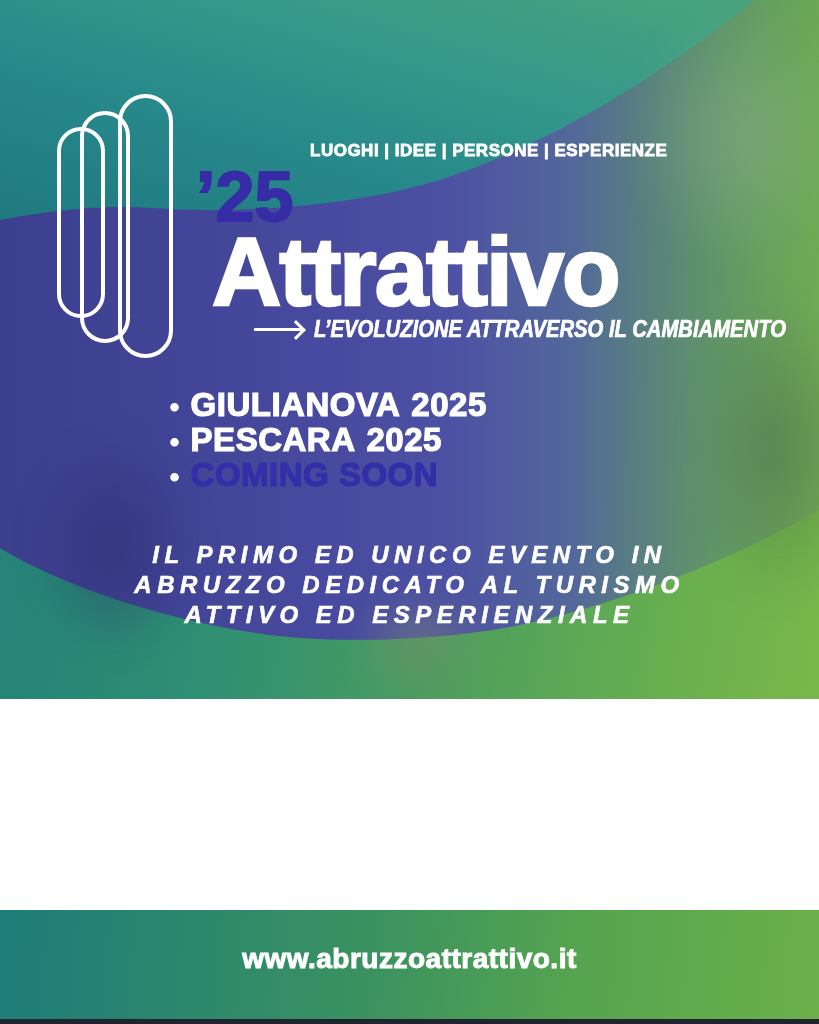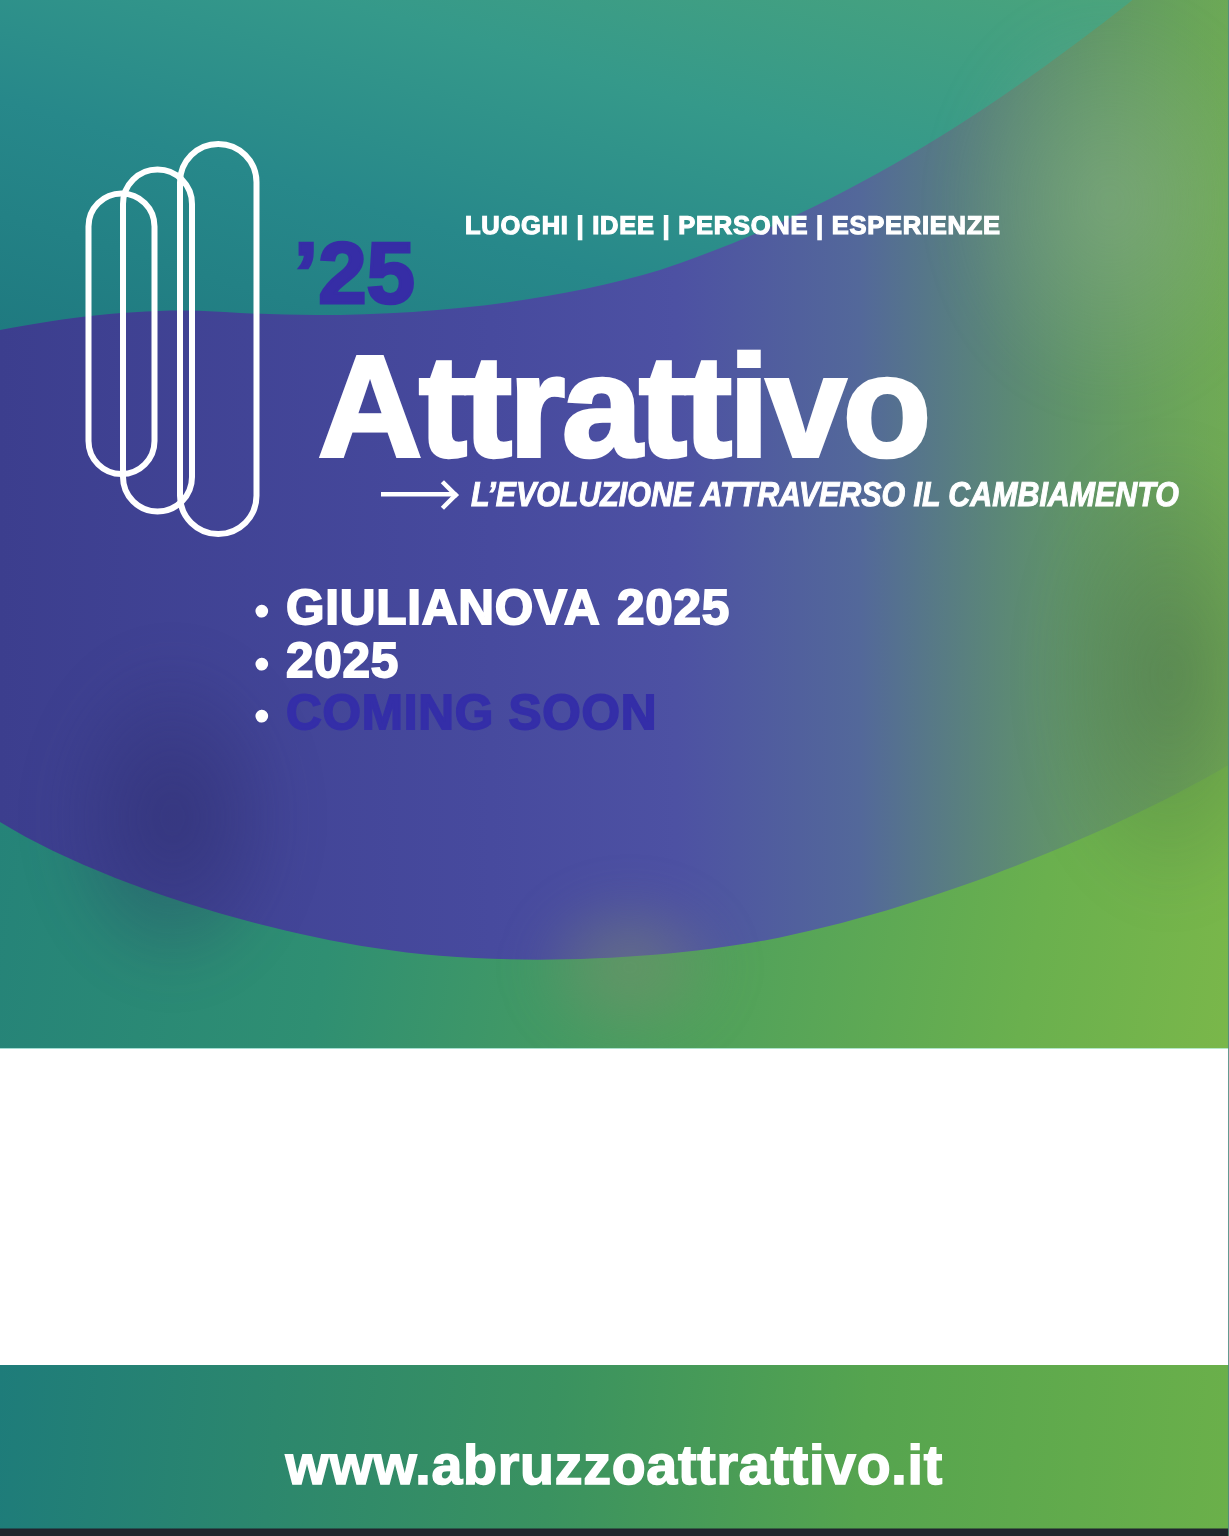--- a/index.html
+++ b/index.html
@@ -21,21 +21,21 @@
   .cap1{left:57px;top:127px;width:48px;height:191px;}
   .cap2{left:80px;top:111px;width:50px;height:232px;}
   .cap3{left:118px;top:94px;width:55px;height:264px;}
 
   
   .kicker{position:absolute;left:310px;top:141px;color:#fff;font-size:17px;font-weight:bold;
           letter-spacing:.5px;-webkit-text-stroke:.8px #fff;white-space:nowrap;}
   .title-row{position:absolute;left:196px;top:140px;display:flex;align-items:flex-start;gap:12px;}
   .title-main{color:#fff;font-size:96px;line-height:96px;font-weight:bold;letter-spacing:-2px;
               -webkit-text-stroke:2.5px #fff;white-space:nowrap;}
-  .title-year{color:#362da6;font-size:58px;line-height:86px;font-weight:bold;
+  .title-year{color:#362da6;font-size:70px;line-height:86px;font-weight:bold;margin-top:14px;
               -webkit-text-stroke:2px #362da6;white-space:nowrap;}
   .title-line2{position:absolute;left:196px;top:224px;margin-left:16px;}
 
   .subtitle-row{position:absolute;left:254px;top:316px;display:flex;align-items:center;gap:12px;}
   .arrow{position:relative;width:48px;height:3px;background:#fff;flex:none;}
   .arrow::after{content:"";position:absolute;right:-1px;top:-5px;width:11px;height:11px;
                 border-top:3px solid #fff;border-right:3px solid #fff;transform:rotate(45deg);}
   .subtitle{color:#fff;font-size:23px;font-weight:bold;font-style:italic;white-space:nowrap;
             transform:scaleX(.88);transform-origin:left center;-webkit-text-stroke:.7px #fff;}
 
@@ -52,21 +52,21 @@
   .claim{position:absolute;left:0;top:540px;width:819px;text-align:center;color:#fff;
          font-size:24px;line-height:30px;font-weight:bold;font-style:italic;letter-spacing:5.5px;
          -webkit-text-stroke:.6px #fff;}
 
   
   .panel{position:absolute;left:0;top:699px;width:819px;height:211px;background:#ffffff;}
 
   
   .footer{position:absolute;left:0;top:910px;width:819px;height:114px;
           background:linear-gradient(95deg,#1e7c7a 0%,#3a9260 45%,#55a44f 70%,#6bb04a 100%);}
-  .site{padding-top:46px;text-align:center;color:#fff;font-size:37px;font-weight:bold;
+  .site{padding-top:33px;text-align:center;color:#fff;font-size:28px;font-weight:bold;
         letter-spacing:.5px;-webkit-text-stroke:1px #fff;}
   .darkstrip{position:absolute;left:0;bottom:0;width:819px;height:5px;background:#20242e;}
 </style>
 </head>
 <body>
 
 <div class="page">
 
   <div class="hero">
 
@@ -122,29 +122,35 @@
     </div>
 
     <div class="events">
       <div class="event-row">
         <span class="bullet">•</span>
         <span class="city">GIULIANOVA</span>
         <span class="eyear">2025</span>
       </div>
       <div class="event-row">
         <span class="bullet">•</span>
+        <span class="city">PESCARA</span>
         <span class="eyear">2025</span>
       </div>
       <div class="event-row">
         <span class="bullet">•</span>
         <span class="date">COMING SOON</span>
         <span class="eyear"></span>
       </div>
     </div>
 
+    <div class="claim">
+      <div>IL PRIMO ED UNICO EVENTO IN</div>
+      <div>ABRUZZO DEDICATO AL TURISMO</div>
+      <div>ATTIVO ED ESPERIENZIALE</div>
+    </div>
   </div>
 
   <div class="panel">
 
     
 
     
     
 
     

